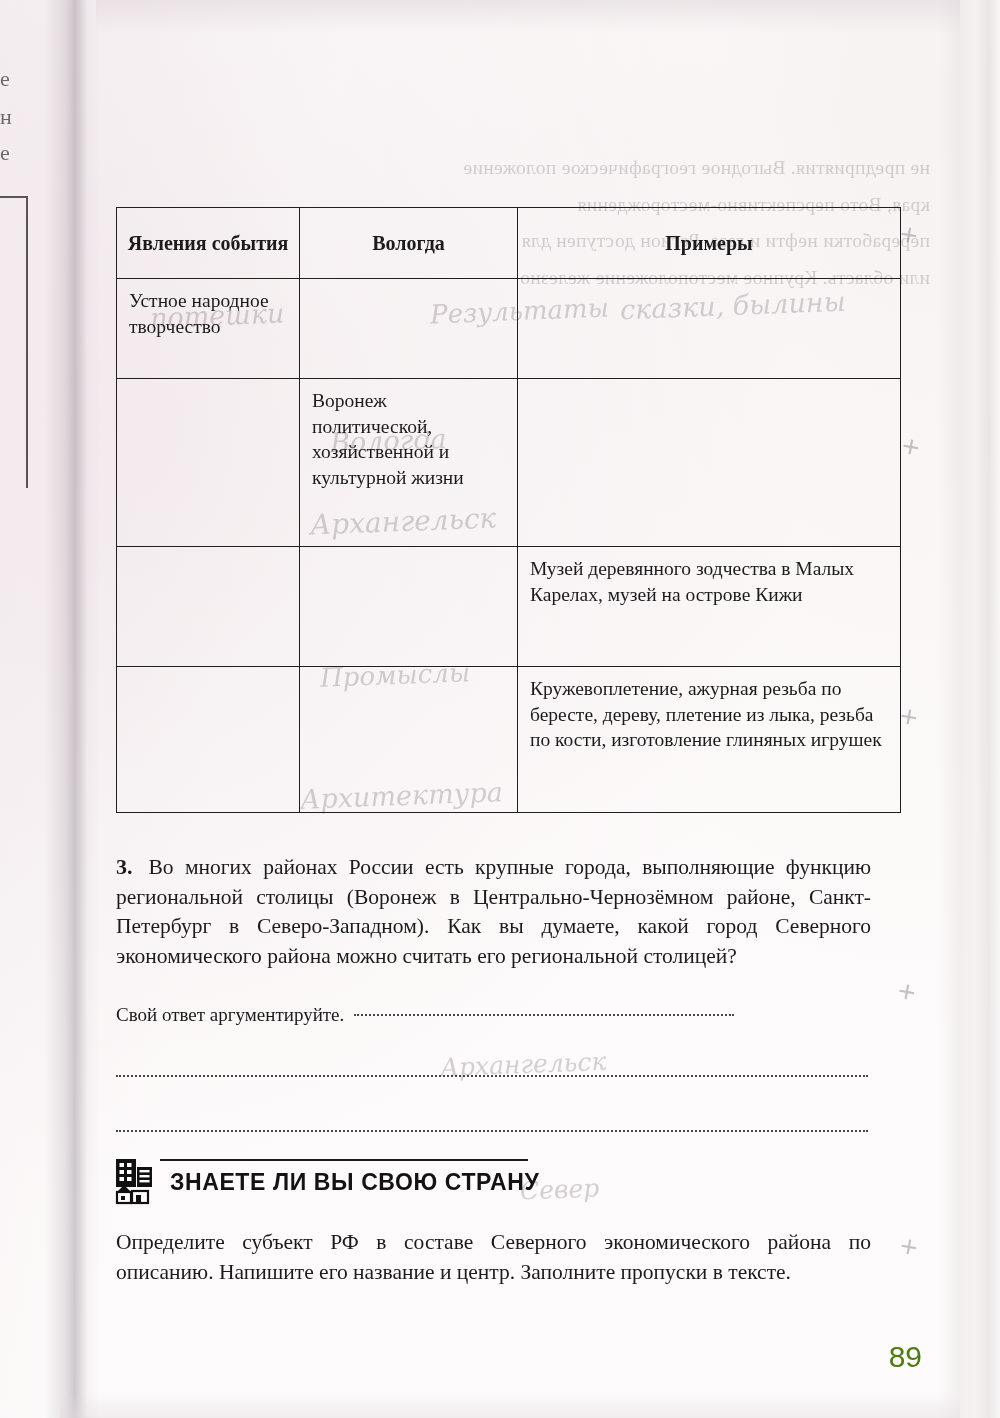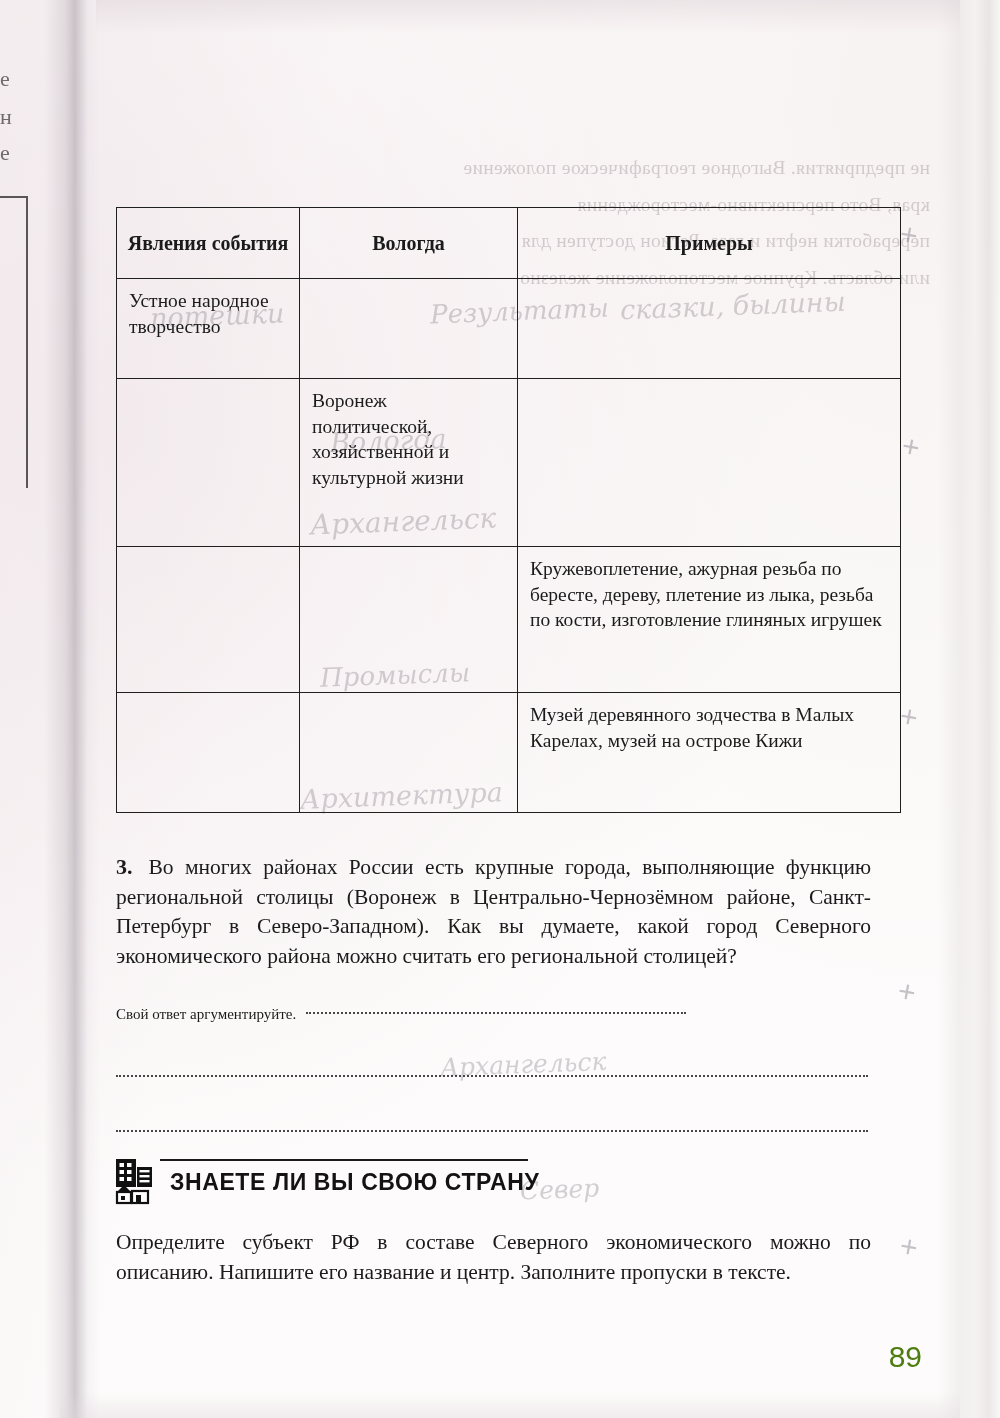--- a/index.html
+++ b/index.html
@@ -167,21 +167,21 @@
   .col-b { width: 205px; }
   .col-c { width: 370px; font-family: Liberation Serif, serif; }
 
   .cell-text { display: block; }
 
   
   .answer-intro {
     position: absolute;
     left: 0;
     top: 1000px;
-    font-size: 15px;
+    font-size: 19px;
     line-height: 29px;
     white-space: nowrap;
   }
   .dots-inline {
     display: inline-block;
     width: 380px;
     border-bottom: 2.5px dotted #4a4448;
     margin-left: 10px;
     vertical-align: 5px;
   }
@@ -302,40 +302,40 @@
           <td>
               <span class="cell-text"></span>
             </td>
           <td>
               <span class="cell-text">Воронеж политической, хозяйственной и культурной жизни</span>
             </td>
           <td>
               <span class="cell-text"></span>
             </td>
         </tr>
+        <tr style="height:120px">
+          <td>
+              <span class="cell-text"></span>
+            </td>
+          <td>
+              <span class="cell-text"></span>
+            </td>
+          <td>
+              <span class="cell-text">Музей деревянного зодчества в Малых Карелах, музей на острове Кижи</span>
+            </td>
+        </tr>
         <tr style="height:146px">
           <td>
               <span class="cell-text"></span>
             </td>
           <td>
               <span class="cell-text"></span>
             </td>
           <td>
               <span class="cell-text">Кружевоплетение, ажурная резьба по бересте, дереву, плетение из лыка, резьба по кости, изготовление глиняных игрушек</span>
-            </td>
-        </tr>
-        <tr style="height:120px">
-          <td>
-              <span class="cell-text"></span>
-            </td>
-          <td>
-              <span class="cell-text"></span>
-            </td>
-          <td>
-              <span class="cell-text">Музей деревянного зодчества в Малых Карелах, музей на острове Кижи</span>
             </td>
         </tr>
       </tbody>
     </table>
 
     <div class="qblock" style="top:852px">
       <span class="qnum">3.</span><span>Во многих районах России есть крупные города, выполняющие функцию региональной столицы (Воронеж в Центрально-Чернозёмном районе, Санкт-Петербург в Северо-Западном). Как вы думаете, какой город Северного экономического района можно считать его региональной столицей?</span>
     </div>
 
     <div class="answer-intro">
@@ -364,21 +364,21 @@
           <rect x="3" y="35" width="14" height="11" fill="#fff" stroke="#111" stroke-width="2.2"></rect>
           <rect x="7" y="39" width="4" height="4" fill="#111"></rect>
           <rect x="18" y="34" width="16" height="12" fill="#fff" stroke="#111" stroke-width="2.2"></rect>
           <rect x="22" y="38" width="5" height="8" fill="#111"></rect>
         </svg>
       </div>
       <div class="sec-title">ЗНАЕТЕ ЛИ ВЫ СВОЮ СТРАНУ</div>
     </div>
 
     <div class="closing">
-      <span class="first">Определите субъект РФ в составе Северного экономического можно по описанию. Напишите его название и центр. Заполните пропуски в тексте.</span>
+      <span class="first">Определите субъект РФ в составе Северного экономического района по описанию. Напишите его название и центр. Заполните пропуски в тексте.</span>
     </div>
 
   </div>
 
   <div class="gutter-shadow"></div>
   <div class="page-edge"></div>
   <div class="top-band"></div>
   <div class="bottom-band"></div>
 
   <div class="pagenum">89</div>

